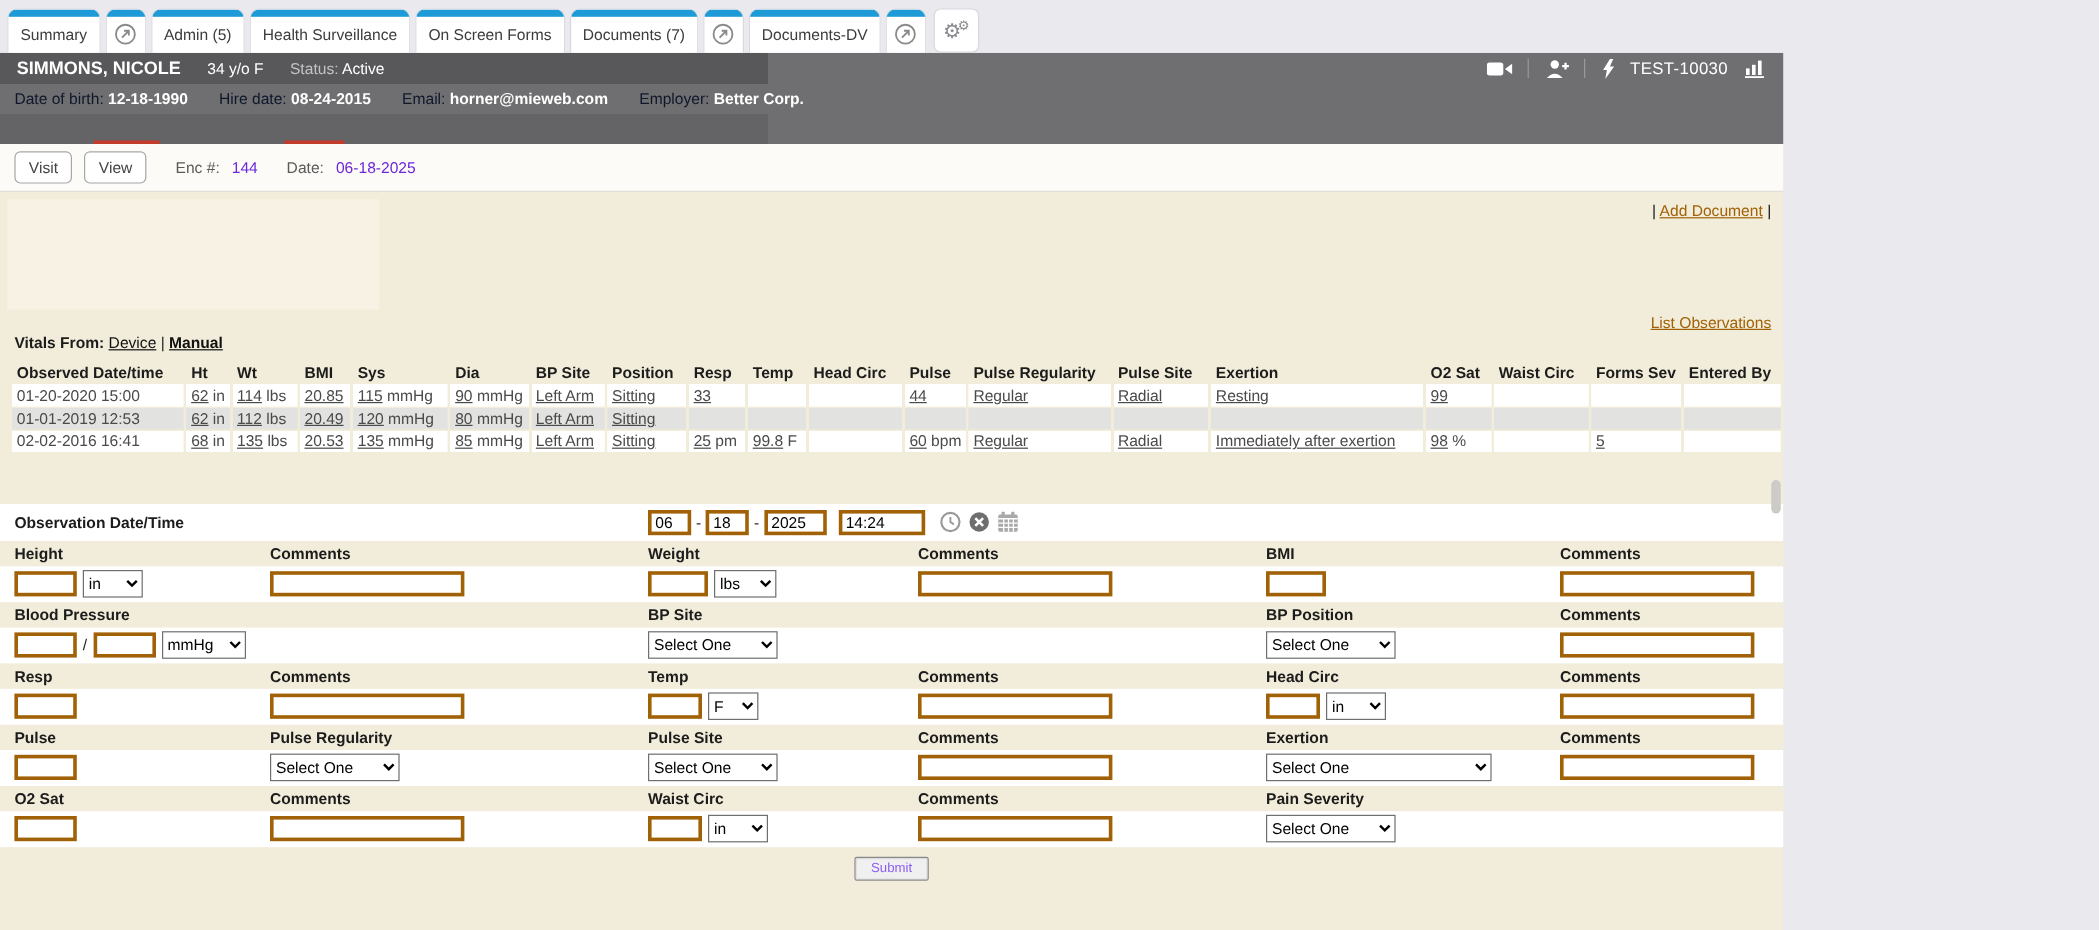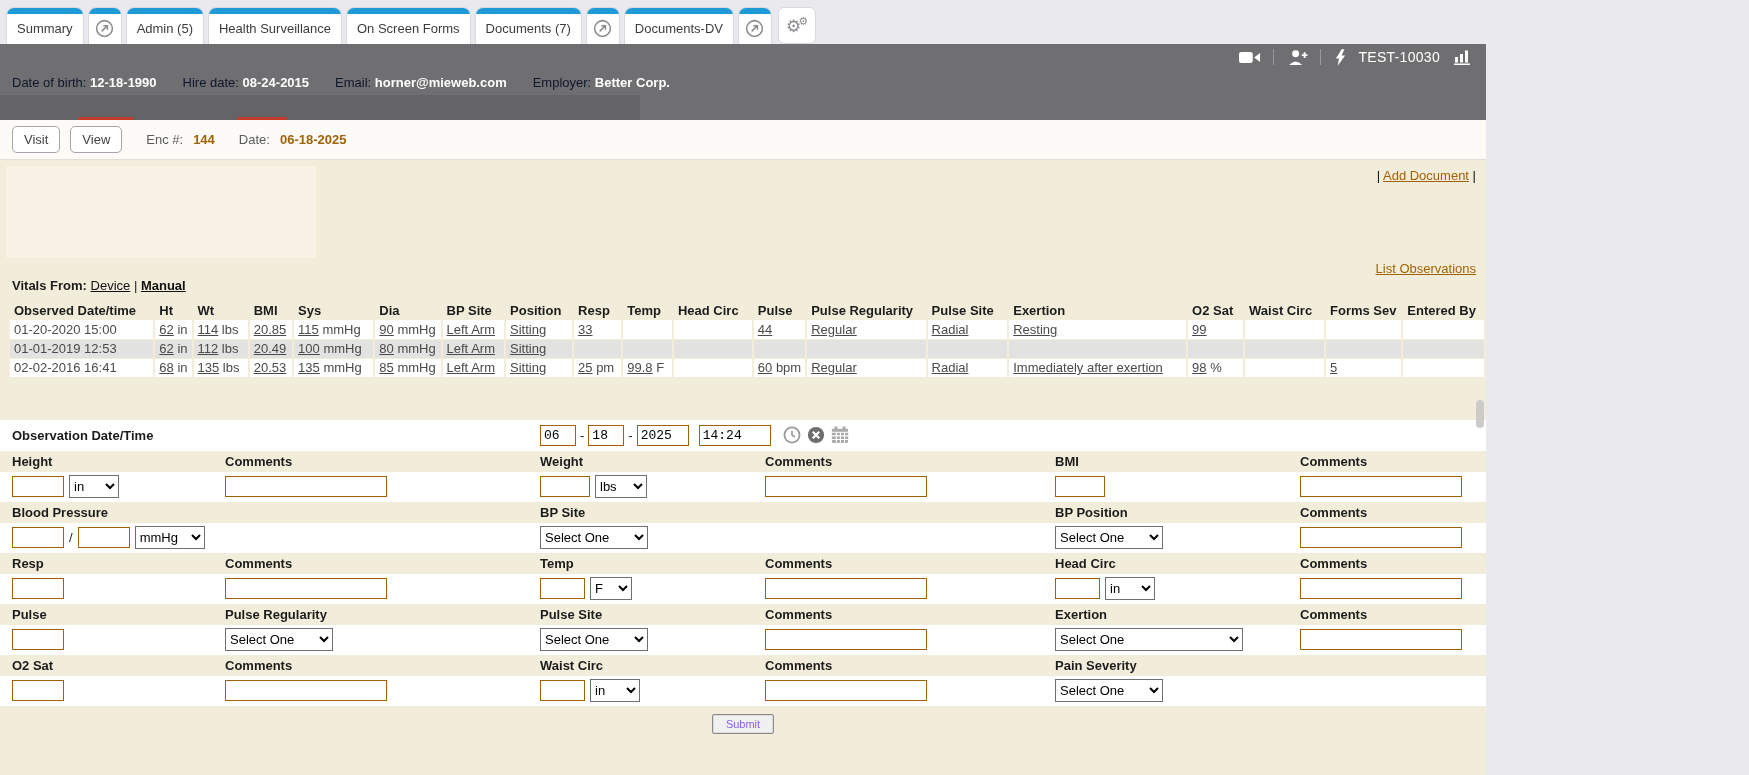--- a/index.html
+++ b/index.html
@@ -35,21 +35,21 @@
   .bar3-left { width:640px; background:#646466; }
   .bar3-right { flex:1; background:#6f6f71; }
   .red-dash { position:absolute; bottom:0; height:3px; background:#c23b2b; }
   .red-dash.d1 { left:78px; width:55px; }
   .red-dash.d2 { left:237px; width:50px; }
 
   
   .visit-row { height:40px; background:#fcfbf8; display:flex; align-items:center; padding-left:12px; gap:10px; border-bottom:1px solid #e2dfd6; }
   .vbtn { background:#fff; border:1px solid #a6a6a6; border-radius:5px; padding:5px 11px; color:#444; font-size:13px; cursor:pointer; }
   .enc-lab { color:#5a5a5a; margin-left:14px; }
-  .enc-val { font-weight:bold; color:#a16207; }
+  .enc-val { font-weight:normal; color:#6d28d9; }
 
   
   .content { flex:1; background:#f2edda; position:relative; }
   .rowA { height:118px; position:relative; }
   .lightbox { position:absolute; left:6px; top:6px; width:310px; height:92px; background:#f7f2e4; }
   .add-doc { position:absolute; right:10px; top:8px; color:#111; }
   .list-obs { position:absolute; right:10px; bottom:2px; }
   a.plink { color:#a16207; text-decoration:underline; cursor:pointer; }
   .vitals-from { margin:0 0 6px 12px; height:16px; }
   .vitals-from b { font-weight:bold; }
@@ -64,21 +64,21 @@
   a.tlink { color:#4a4a4a; text-decoration:underline; cursor:pointer; }
 
   
   .form { margin-top:42px; }
   .frow { display:grid; grid-template-columns:213px 315px 225px 290px 245px auto; padding-left:12px; align-items:center; }
   .frow.lbl { background:#f2edda; font-weight:bold; height:21px; }
   .frow.inp { background:#fff; padding-top:3px; padding-bottom:4px; min-height:27px; }
   .obs-row { background:#fff; padding-top:5px; padding-bottom:5px; margin-top:0; }
   .obs-row .obs-label { font-weight:bold; grid-column:1 / span 2; }
   .obs-controls { grid-column:3 / span 3; display:flex; align-items:center; gap:4px; }
-  input[type="text"] { border:1px solid #a16207; background:#fff; height:21px; padding:1px 3px; font-family:Liberation Mono, monospace; font-size:13px; }
+  input[type="text"] { border:3px solid #a16207; background:#fff; height:21px; padding:1px 3px; font-family:Liberation Sans, sans-serif; font-size:13px; }
   select { border:1px solid #6f6f6f; background:#fff; height:23px; font-family:"Liberation Sans","DejaVu Sans",sans-serif; font-size:13px; }
   .w-sm { width:52px; } .w-md { width:50px; } .w-xs { width:45px; }
   .w-com { width:162px; }
   .w-mo { width:36px; } .w-dy { width:36px; } .w-yr { width:52px; } .w-tm { width:72px; }
   .sel-unit { width:50px; } .sel-lbs { width:52px; } .sel-mmhg { width:70px; } .sel-f { width:42px; }
   .sel-one { width:108px; } .sel-ex { width:188px; }
   .cellflex { display:flex; align-items:center; gap:5px; }
   .icon-btn { display:inline-flex; align-items:center; cursor:pointer; margin-left:2px; }
   .submit-row { margin-top:8px; text-align:center; }
   .submit-btn { background:#f0f0f0; border:1px solid #8a8a8a; border-radius:2px; padding:3px 13px; font-size:11px; color:#8b5cf6; cursor:pointer; box-shadow:0 0 0 1px #dcdcdc inset; }
@@ -132,20 +132,28 @@
             <path d="M7 13 L12.6 7.4 M8.8 7 h4.2 v4.2" stroke="#8a8a8a" stroke-width="1.6" fill="none"></path>
           </svg>
       </span>
     </div>
     <div class="gear-btn">
         <span>⚙<span class="gear-sm">⚙</span></span>
       </div>
   </div>
 
   <div class="bar1">
+    <div class="bar1-left">
+      <span class="pname">SIMMONS, NICOLE</span>
+      <span>34 y/o F</span>
+      <span>
+        <span class="lab">Status:</span>
+        <span>Active</span>
+      </span>
+    </div>
     <div class="bar1-right">
       <span class="icon icon-btn">
         <svg width="22" height="15" viewBox="0 0 24 16" fill="#fff">
             <rect x="0" y="2" width="15" height="12" rx="2.5"></rect>
             <path d="M16.5 8 L23 3.2 V12.8 Z"></path>
           </svg>
       </span>
       <span class="hdr-div"></span>
       <span class="icon icon-btn">
         <svg width="20" height="17" viewBox="0 0 21 18" fill="#fff">
@@ -280,21 +288,21 @@
             <td><a class="tlink">99</a></td>
             <td></td>
             <td></td>
             <td></td>
           </tr>
           <tr>
             <td>01-01-2019 12:53</td>
             <td><a class="tlink">62</a> in</td>
             <td><a class="tlink">112</a> lbs</td>
             <td><a class="tlink">20.49</a></td>
-            <td><a class="tlink">100</a> mmHg</td>
+            <td><a class="tlink">120</a> mmHg</td>
             <td><a class="tlink">80</a> mmHg</td>
             <td><a class="tlink">Left Arm</a></td>
             <td><a class="tlink">Sitting</a></td>
             <td></td>
             <td></td>
             <td></td>
             <td></td>
             <td></td>
             <td></td>
             <td></td>

